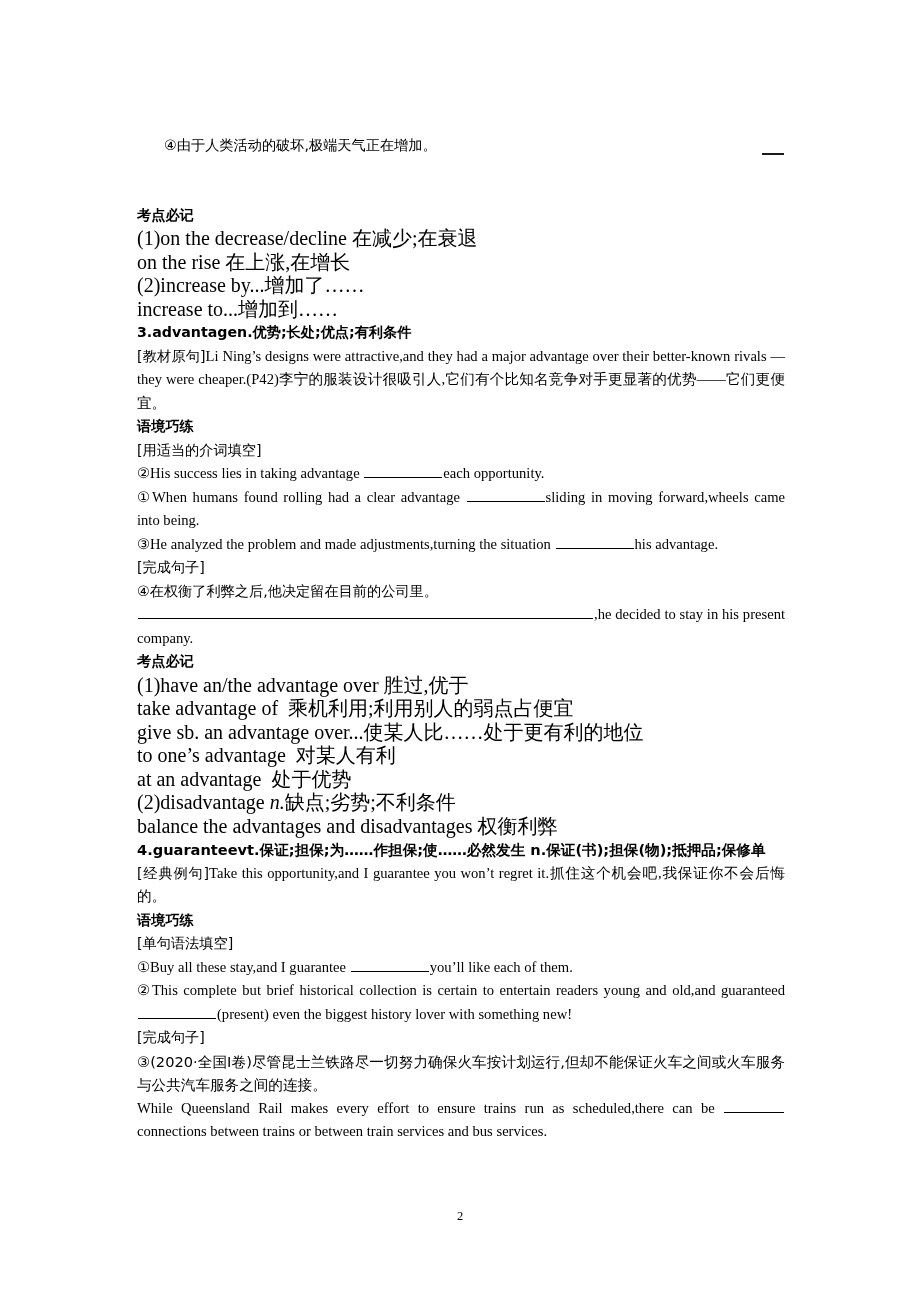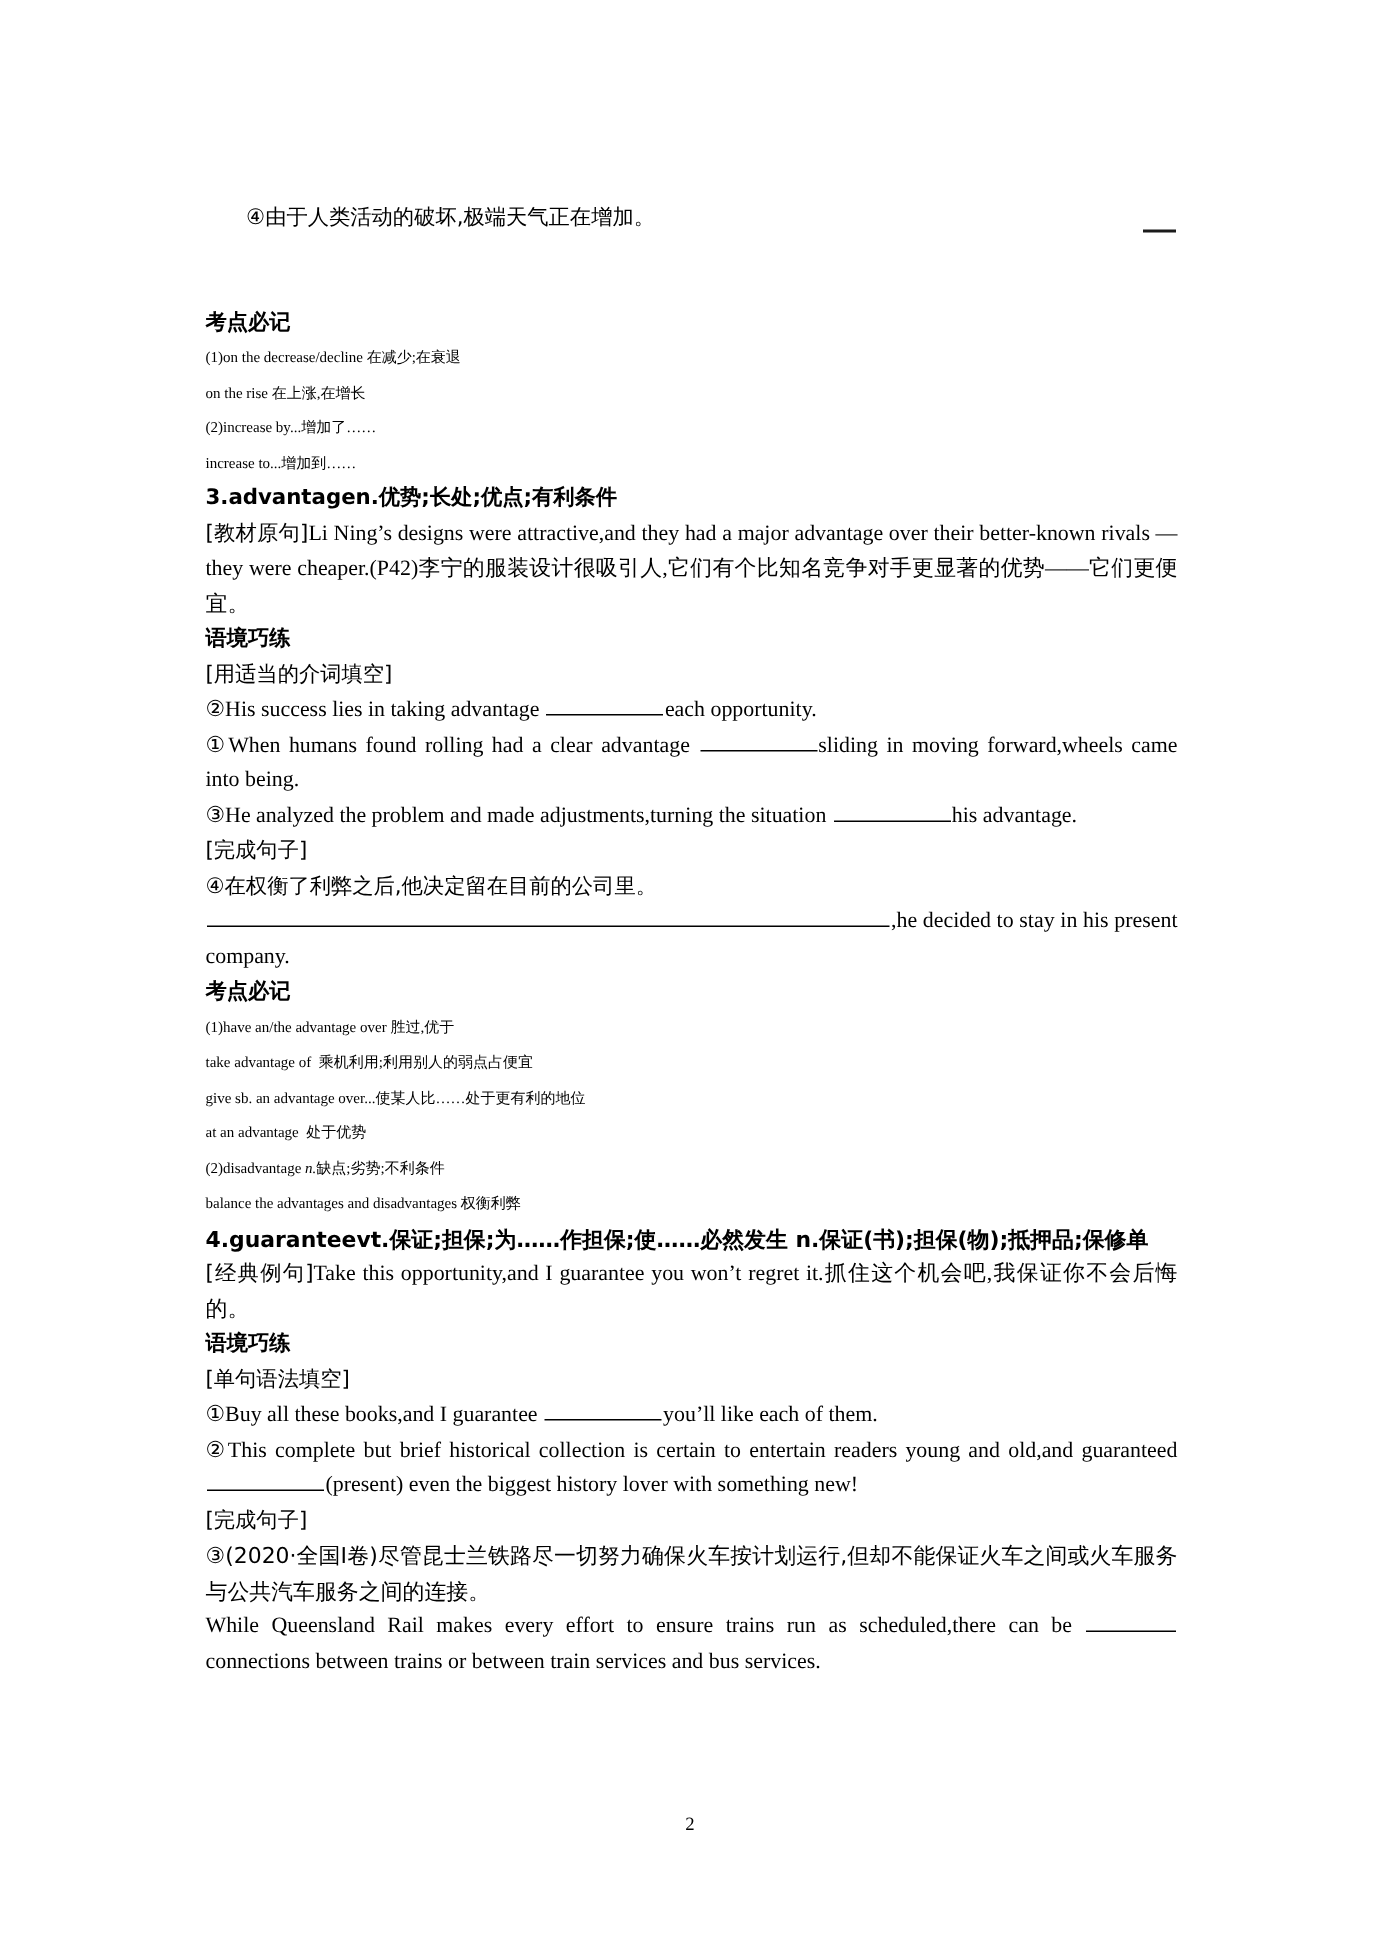--- a/index.html
+++ b/index.html
@@ -23,21 +23,21 @@
     height: 1302px;
     overflow: hidden;
   }
   .content {
     position: absolute;
     left: 137px;
     top: 110px;
     width: 648px;
   }
   .line {
-    font-size: 10px;
+    font-size: 20px;
     line-height: 23.5px;
     white-space: pre-wrap;
     word-wrap: break-word;
   }
   .bold {
     font-weight: normal;
   }
   
   .cn-head {
     font-family: "DejaVu Sans", "Liberation Sans", sans-serif;
@@ -123,32 +123,33 @@
 
     <div class="line cn-label">[完成句子]</div>
     <div class="line cn-label">④在权衡了利弊之后,他决定留在目前的公司里。</div>
 
     <div class="para"><span class="blank blank-w-long"></span><span>,he decided to stay in his present company.</span></div>
 
     <div class="line cn-head">考点必记</div>
     <div class="line">(1)have an/the advantage over 胜过,优于</div>
     <div class="line">take advantage of  乘机利用;利用别人的弱点占便宜</div>
     <div class="line">give sb. an advantage over...使某人比……处于更有利的地位</div>
+    <div class="line">to one’s advantage  对某人有利</div>
     <div class="line">at an advantage  处于优势</div>
     <div class="line"><span>(2)disadvantage </span><span class="italic">n.</span><span>缺点;劣势;不利条件</span></div>
     <div class="line">balance the advantages and disadvantages 权衡利弊</div>
 
     <div class="para cn-head">4.guaranteevt.保证;担保;为……作担保;使……必然发生    n.保证(书);担保(物);抵押品;保修单</div>
 
     <div class="para"><span class="cn-label">[经典例句]</span><span>Take this opportunity,and I </span><span class="bold">guarantee</span><span> you won’t regret it.抓住这个机会吧,我保证你不会后悔的。</span></div>
 
     <div class="line cn-head">语境巧练</div>
     <div class="line cn-label">[单句语法填空]</div>
 
-    <div class="para"><span>①Buy all these books,and I guarantee </span><span class="blank blank-w1"></span><span>you’ll like each of them.</span></div>
+    <div class="para"><span>①Buy all these stay,and I guarantee </span><span class="blank blank-w1"></span><span>you’ll like each of them.</span></div>
 
     <div class="para"><span>②This complete but brief historical collection is certain to entertain readers young and old,and guaranteed </span><span class="blank blank-w1"></span><span>(present) even the biggest history lover with something new!</span></div>
 
     <div class="line cn-label">[完成句子]</div>
 
     <div class="para cn-label">③(2020·全国Ⅰ卷)尽管昆士兰铁路尽一切努力确保火车按计划运行,但却不能保证火车之间或火车服务与公共汽车服务之间的连接。</div>
 
     <div class="para"><span>While Queensland Rail makes every effort to ensure trains run as scheduled,there can be </span><span class="blank blank-w-short"></span><span>connections between trains or between train services and bus services.</span></div>
 
   </div>

